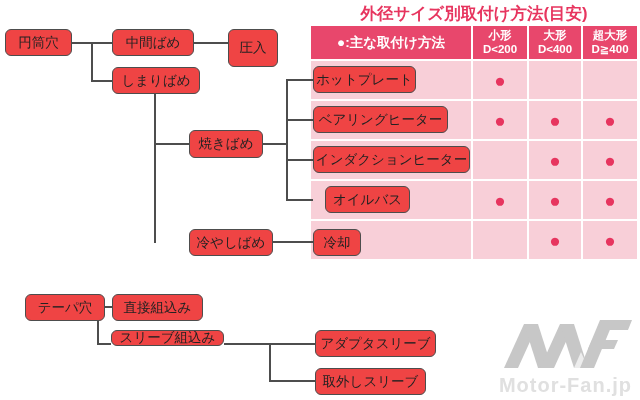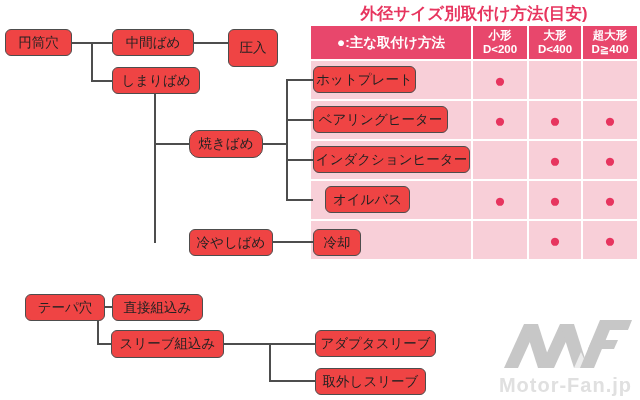--- a/index.html
+++ b/index.html
@@ -147,28 +147,28 @@
   <div class="vline" style="left:97px;top:307px;height:38px;"></div>
   <div class="hline" style="left:98px;top:343px;width:13px;"></div>
   <div class="hline" style="left:224px;top:343px;width:91px;"></div>
   <div class="vline" style="left:269px;top:343px;height:39px;"></div>
   <div class="hline" style="left:270px;top:380px;width:45px;"></div>
 
   <div class="node" style="left:5px;top:29px;width:67px;height:27px;">円筒穴</div>
   <div class="node" style="left:112px;top:29px;width:82px;height:27px;">中間ばめ</div>
   <div class="node" style="left:228px;top:29px;width:50px;height:38px;">圧入</div>
   <div class="node" style="left:112px;top:67px;width:88px;height:27px;">しまりばめ</div>
-  <div class="node" style="left:189px;top:130px;width:74px;height:28px;border-radius:10px;">焼きばめ</div>
+  <div class="node" style="left:189px;top:130px;width:74px;height:28px;">焼きばめ</div>
   <div class="node" style="left:189px;top:229px;width:84px;height:27px;">冷やしばめ</div>
 
   <div class="node" style="left:313px;top:66px;width:103px;height:27px;">ホットプレート</div>
   <div class="node" style="left:313px;top:106px;width:135px;height:27px;">ベアリングヒーター</div>
   <div class="node" style="left:313px;top:146px;width:157px;height:27px;">インダクションヒーター</div>
   <div class="node" style="left:325px;top:186px;width:85px;height:27px;">オイルバス</div>
   <div class="node" style="left:313px;top:229px;width:48px;height:27px;">冷却</div>
 
   <div class="node" style="left:5px;top:294px;width:80px;height:27px;margin-left:20px;">テーパ穴</div>
   <div class="node" style="left:112px;top:294px;width:91px;height:27px;">直接組込み</div>
-  <div class="node" style="left:111px;top:330px;width:113px;height:28px;">スリーブ組込み</div>
+  <div class="node" style="left:111px;top:330px;width:113px;height:16px;">スリーブ組込み</div>
   <div class="node" style="left:315px;top:330px;width:121px;height:27px;">アダプタスリーブ</div>
   <div class="node" style="left:315px;top:368px;width:111px;height:27px;">取外しスリーブ</div>
 
 </div>
 
 </body></html>

